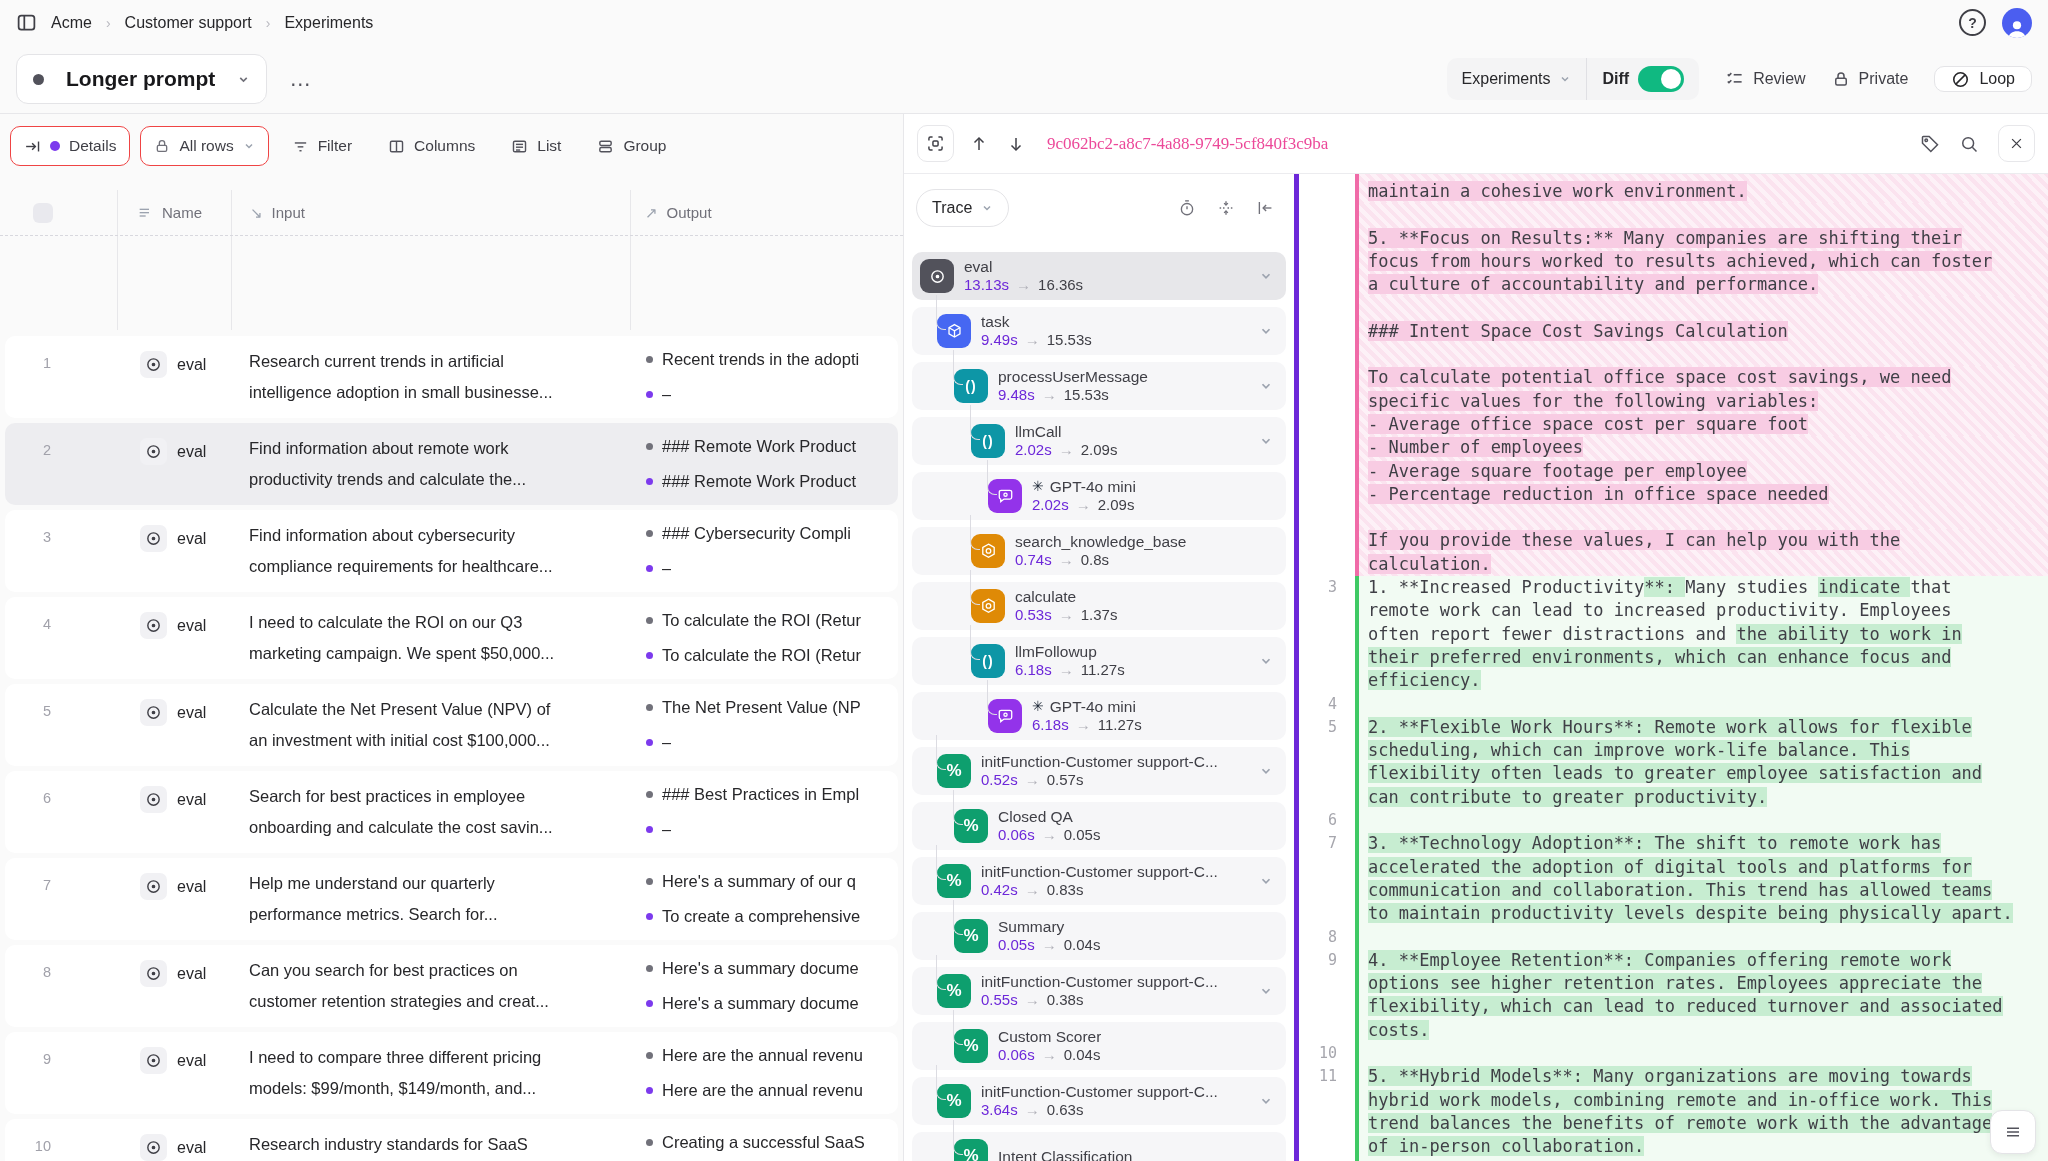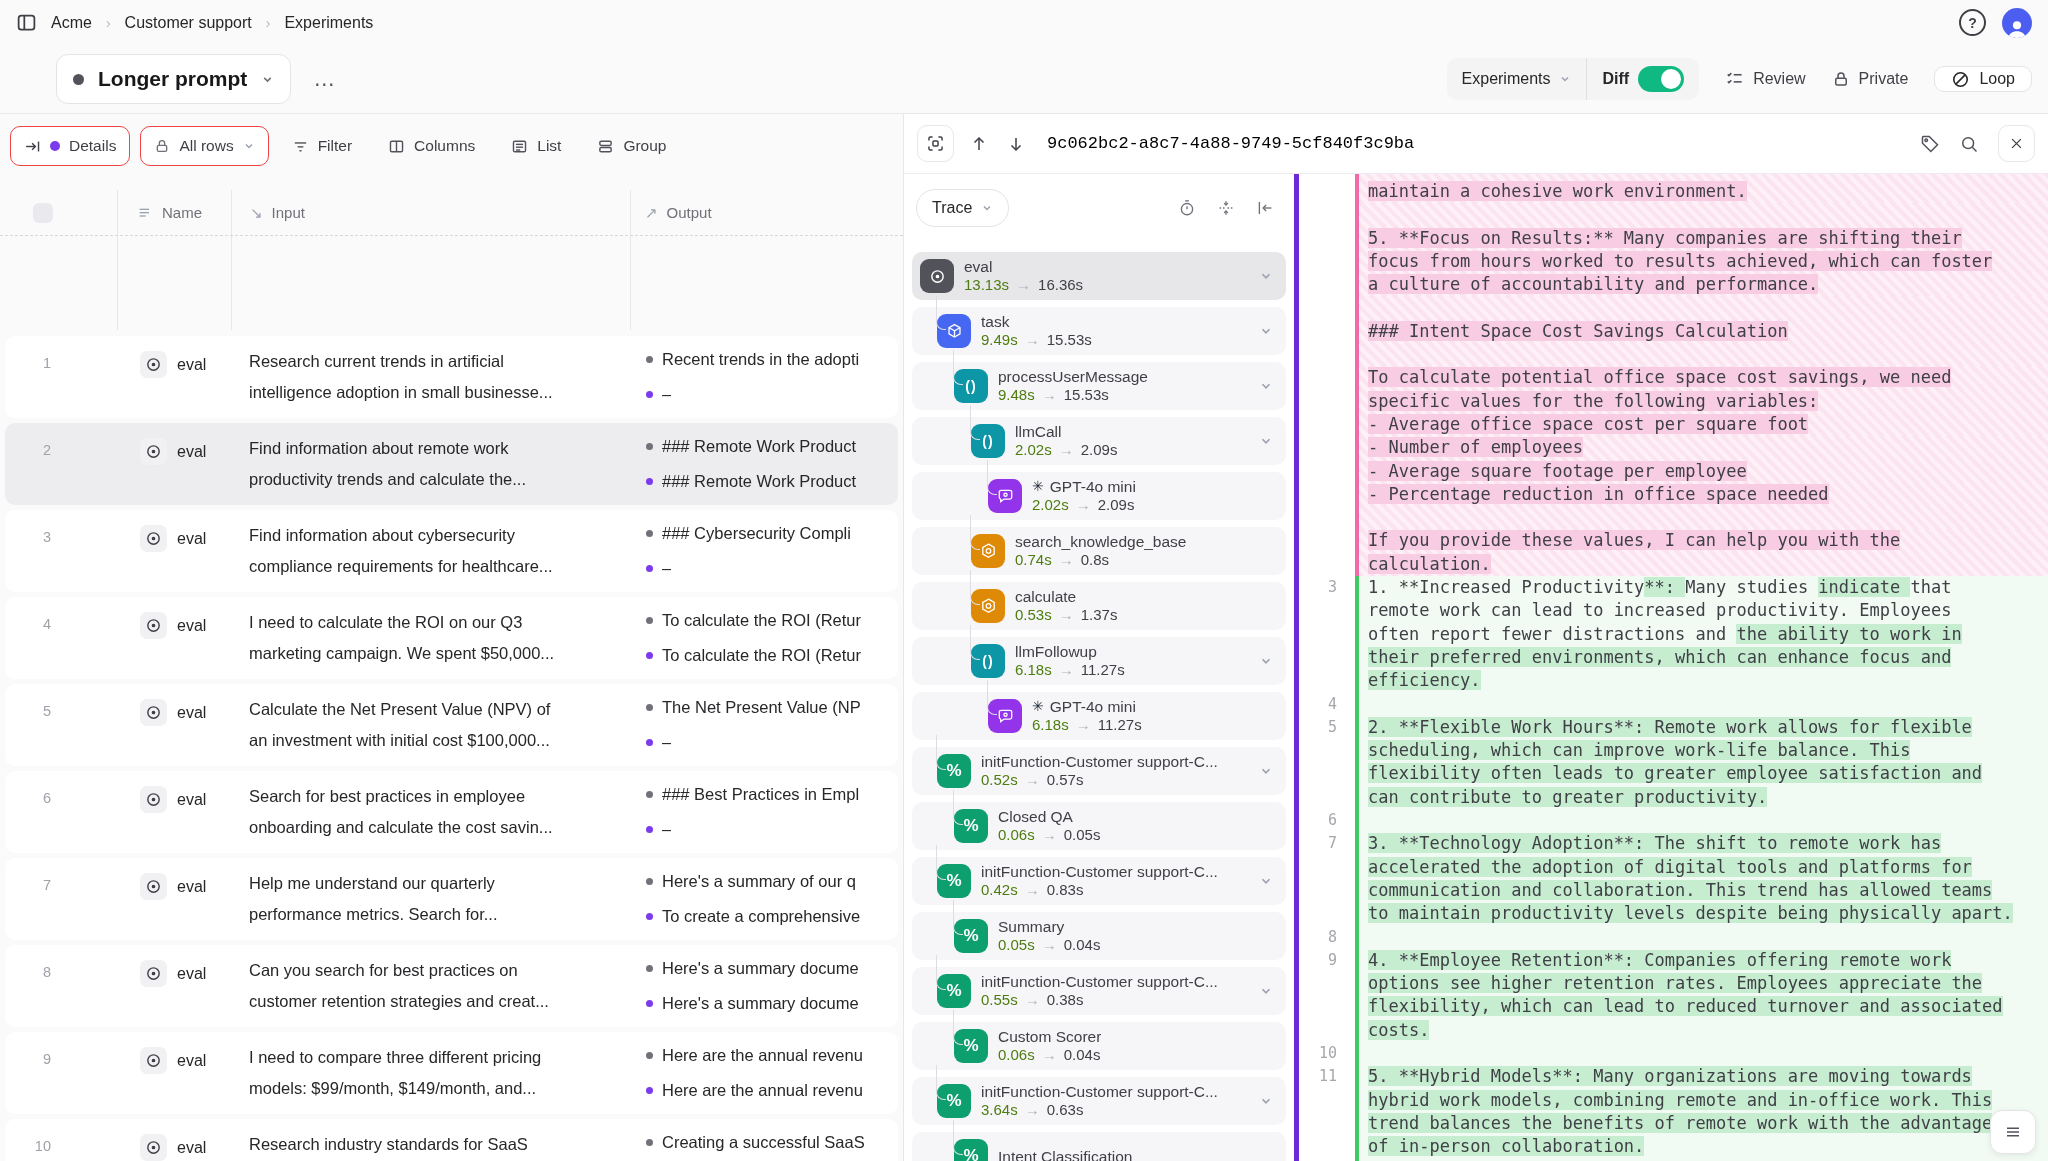--- a/index.html
+++ b/index.html
@@ -11,21 +11,21 @@
   
   .topnav { position:absolute; left:0; top:0; right:0; height:45px; display:flex; align-items:center; padding:0 16px; gap:14px; }
   .crumb { font-size:16px; font-weight:500; color:#27272a; cursor:default; }
   .crumb-sep { color:#b9b9c0; font-size:14px; }
   .topnav-right { margin-left:auto; display:flex; align-items:center; gap:16px; }
   .help-btn { width:27px; height:27px; border:2px solid #3f3f46; border-radius:50%; display:flex; align-items:center; justify-content:center; font-size:14px; font-weight:700; color:#3f3f46; background:#fafafa; }
   .avatar { width:30px; height:30px; border-radius:50%; background:#4b5ef0; display:flex; align-items:flex-end; justify-content:center; overflow:hidden; }
 
   
   .titlebar { position:absolute; left:0; top:45px; right:0; height:69px; display:flex; align-items:center; padding:0 16px; gap:16px; border-bottom:1px solid #e7e7ea; }
-  .exp-pill { display:flex; align-items:center; gap:14px; height:50px; padding:0 16px; background:#fff; border:1px solid #e4e4e7; border-radius:12px;margin-left:40px; }
+  .exp-pill { display:flex; align-items:center; gap:22px; height:50px; padding:0 16px; background:#fff; border:1px solid #e4e4e7; border-radius:12px; }
   .exp-dot { width:11px; height:11px; border-radius:50%; background:#52525b; }
   .exp-name { font-size:21px; font-weight:700; color:#18181b; }
   .more-btn { font-size:22px; color:#52525b; letter-spacing:1px; padding:0 6px; }
   .titlebar-right { margin-left:auto; display:flex; align-items:center; gap:26px; }
   .seg { display:flex; align-items:center; height:42px; background:#f4f4f5; border-radius:10px; }
   .seg-item { display:flex; align-items:center; gap:9px; padding:0 15px; font-size:16px; font-weight:500; color:#27272a; height:100%; }
   .seg-div { width:1px; height:42px; background:#e0e0e4; }
   .diff-label { font-weight:700; }
   .toggle { width:46px; height:26px; border-radius:13px; background:#10b981; position:relative; }
   .toggle .knob { position:absolute; top:3px; right:3px; width:20px; height:20px; border-radius:50%; background:#fff; }
@@ -57,42 +57,42 @@
   .oline { display:flex; align-items:center; gap:9px; height:35px; overflow:hidden; }
   .odot { width:7px; height:7px; border-radius:50%; flex:none; }
   .odot.g { background:#71717a; } .odot.p { background:#7c3aed; }
   .otxt { white-space:nowrap; overflow:hidden; }
 
   
   .trace-pane { position:absolute; left:903px; top:114px; right:0; bottom:0; background:#fff; border-left:1px solid #e7e7ea; display:flex; flex-direction:column; }
   .thead { height:60px; flex:none; border-bottom:1px solid #ececef; display:flex; align-items:center; padding:0 13px; gap:13px; }
   .iconbtn { width:37px; height:37px; border:1px solid #e7e7ea; border-radius:10px; background:#fff; display:flex; align-items:center; justify-content:center; color:#3f3f46; flex:none; }
   .navarrow { color:#3f3f46; padding:0 3px; }
-  .uuid { font-family:Liberation Mono, monospace; font-size:17px; color:#000000; margin-left:6px; white-space:nowrap; overflow:hidden; }
+  .uuid { font-family:Liberation Serif, serif; font-size:17px; color:#ec4899; margin-left:6px; white-space:nowrap; overflow:hidden; }
   .thead-right { margin-left:auto; display:flex; align-items:center; gap:19px; color:#52525b; }
   .tbody { flex:1; display:flex; min-height:0; }
 
   .treecol { width:395px; flex:none; border-right:5px solid #6d28d9; padding:8px 8px 0 8px; overflow:hidden; }
   .treebar { height:52px; display:flex; align-items:center; padding:0 4px; }
   .trace-pill { display:flex; align-items:center; gap:9px; height:38px; padding:0 15px; border:1px solid #e4e4e7; border-radius:19px; background:#fff; font-size:16px; font-weight:500; color:#27272a; }
   .treebar-icons { margin-left:auto; display:flex; align-items:center; gap:21px; color:#71717a; padding-right:8px; }
   .tree { margin-top:18px; display:flex; flex-direction:column; gap:7px; }
   .trow { position:relative; height:48px; flex:none; border-radius:10px; background:#f6f6f8; display:flex; align-items:center; }
   .trow.selected { background:#e7e7ea; }
   .connector { position:absolute; top:-12px; width:10px; height:35px; border-left:1.5px solid #dcdce2; border-bottom:1.5px solid #dcdce2; border-bottom-left-radius:8px; }
   .ticon { width:34px; height:34px; border-radius:9px; display:flex; align-items:center; justify-content:center; color:#fff; font-weight:700; flex:none; }
   .ticon.k-eval { background:#52525b; } .ticon.k-task { background:#4667f2; }
   .ticon.k-fn { background:#0d96a6; font-size:14px; letter-spacing:1px; }
   .ticon.k-tool { background:#df8a06; } .ticon.k-llm { background:#9333ea; }
   .ticon.k-score { background:#0e9f6e; font-size:17px; }
   .tmeta { margin-left:10px; min-width:0; }
   .tname { font-size:15.5px; color:#3f3f46; font-weight:500; line-height:17px; white-space:nowrap; overflow:hidden; max-width:250px; display:flex; align-items:center; gap:6px; }
   .ailogo { font-size:14px; color:#1f2937; }
   .ttime { display:flex; align-items:center; gap:7px; font-size:15px; line-height:19px; }
-  .t1 { color:#4d7c0f; } .tarr { color:#b0b0b8; } .t2 { color:#3f3f46; }
+  .t1 { color:#6d28d9; } .tarr { color:#b0b0b8; } .t2 { color:#3f3f46; }
   .tchev { position:absolute; right:13px; top:50%; transform:translateY(-50%); color:#9ca3af; }
 
   
   .diffcol { flex:1; min-width:0; overflow:hidden; font-family:"DejaVu Sans Mono", monospace; position:relative; }
   .dline { display:flex; height:23.3px; }
   .dline.partial { height:6px; }
   .dg { width:50px; flex:none; text-align:right; padding-right:12px; font-size:15px; line-height:23.3px; color:#a6a6ad; }
   .db { width:4px; flex:none; margin-left:6px; }
   .dt { flex:1; min-width:0; font-size:17px; line-height:23.3px; white-space:pre; overflow:hidden; padding-left:9px; color:#3f3f46; }
   .dline.rm .db { background:#f06ba8; }

